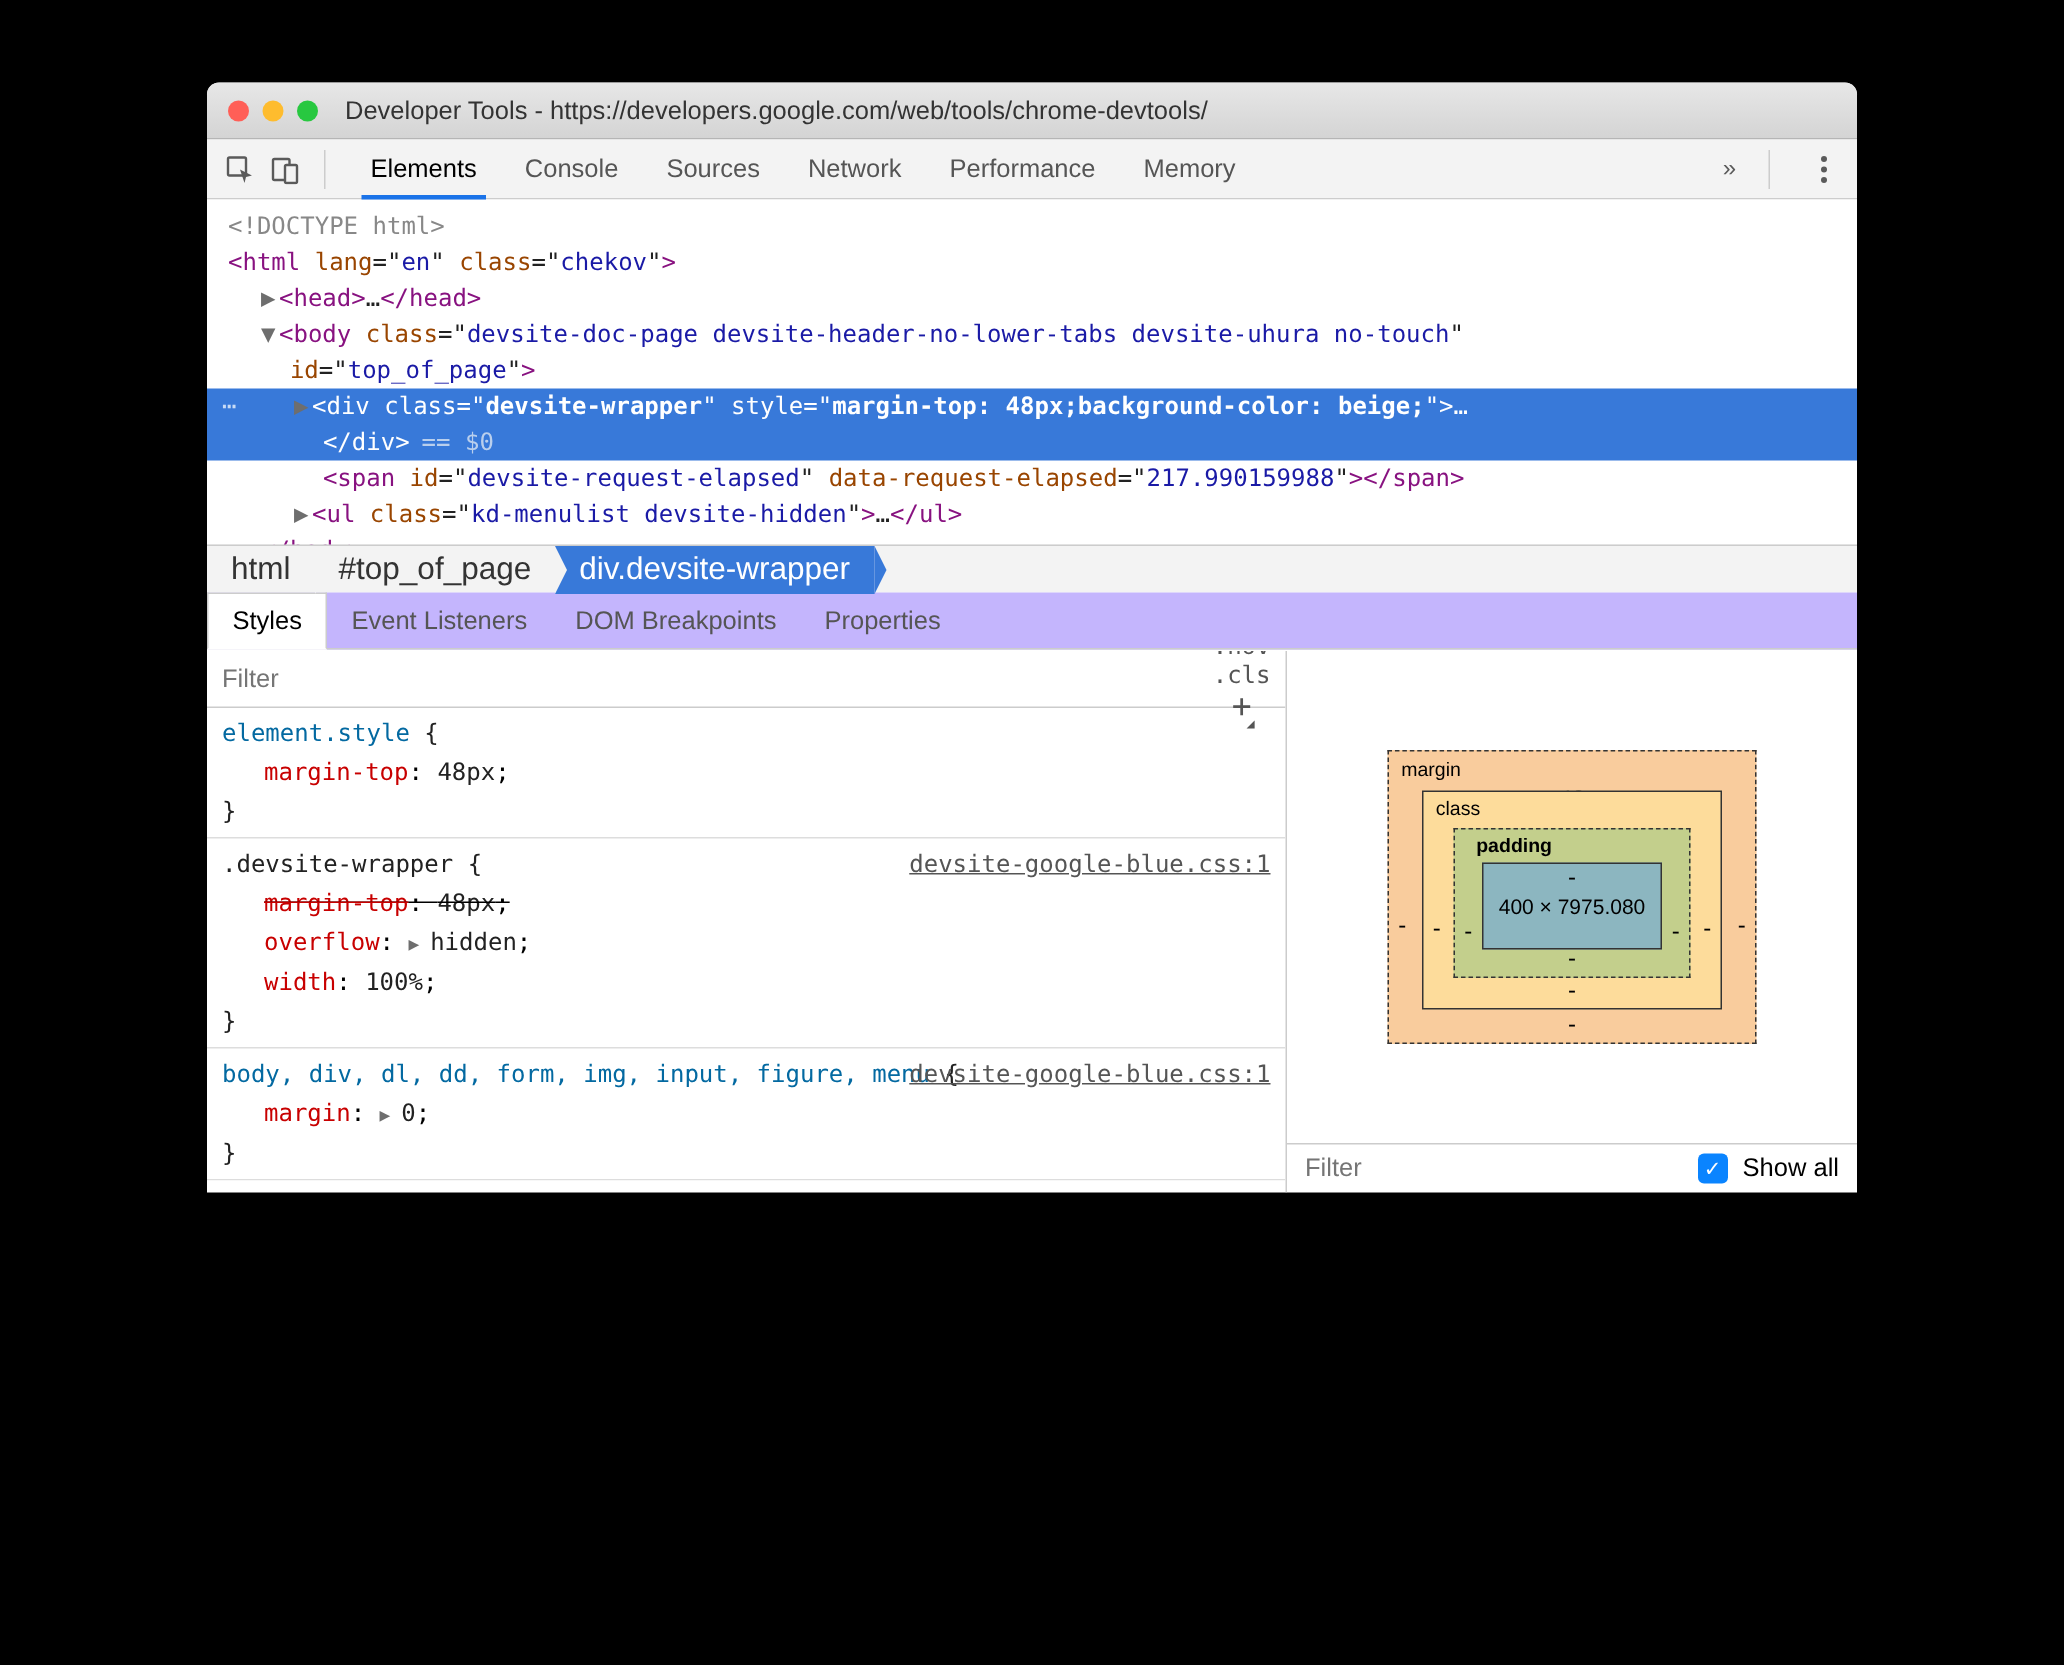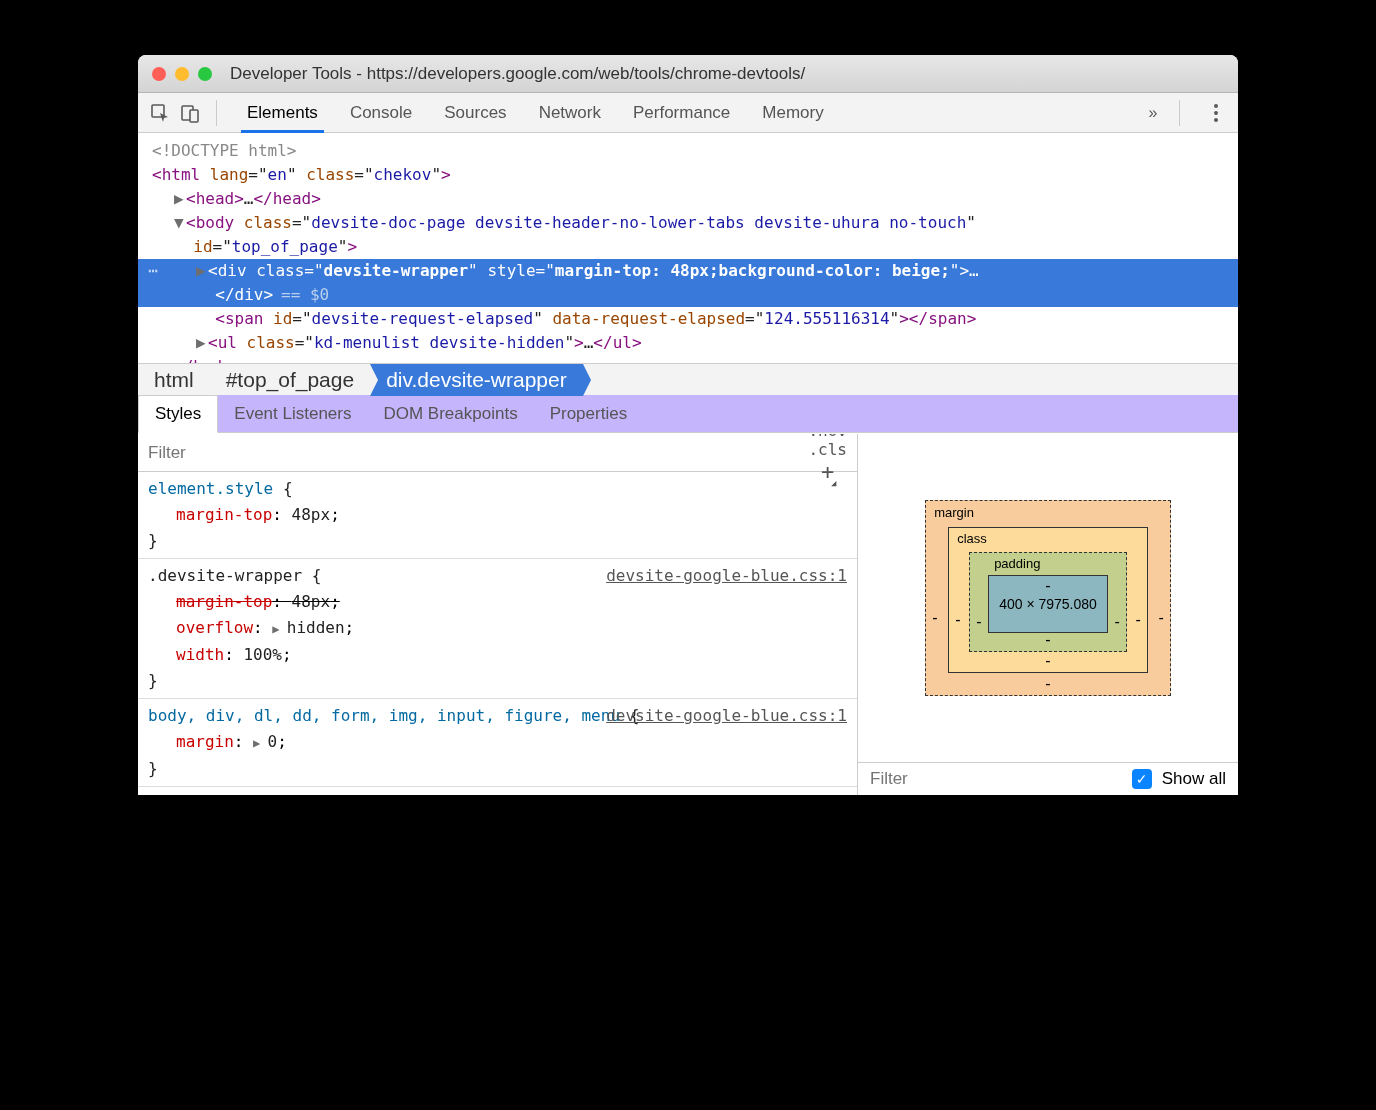--- a/index.html
+++ b/index.html
@@ -240,21 +240,21 @@
   padding: 24px 20px 20px 20px;
   position: relative;
 }
 .bm-border .lbl { position: absolute; top: 3px; left: 8px; font-size: 13px; }
 .bm-padding {
   background: #c3cf8c;
   border: 1px dashed #333;
   padding: 22px 18px 18px 18px;
   position: relative;
 }
-.bm-padding .lbl { position: absolute; top: 3px; left: 24px; font-size: 13px; }
+.bm-padding .lbl { position: absolute; top: 3px; left: 14px; font-size: 13px; font-weight: bold; }
 .bm-content {
   background: #8cb6c0;
   border: 1px solid #333;
   padding: 20px 10px;
   font-size: 14px;
   text-align: center;
 }
 .bm-num { position: absolute; font-size: 16px; margin-top: 20px; }
 .bm-num.top { top: 4px; left: 50%; transform: translateX(-50%); }
 .bm-num.bottom { bottom: 2px; left: 50%; transform: translateX(-50%); }
@@ -331,21 +331,21 @@
 
   <div class="dom-panel">
     <div class="dom-line indent1"><span class="gray">&lt;!DOCTYPE html&gt;</span></div>
     <div class="dom-line indent1"><span class="tag">&lt;html</span> <span class="attr-name">lang</span>="<span class="attr-val">en</span>" <span class="attr-name">class</span>="<span class="attr-val">chekov</span>"<span class="tag">&gt;</span></div>
     <div class="dom-line indent2"><span class="tri">▶</span><span class="tag">&lt;head&gt;</span>…<span class="tag">&lt;/head&gt;</span></div>
     <div class="dom-line indent2"><span class="tri">▼</span><span class="tag">&lt;body</span> <span class="attr-name">class</span>="<span class="attr-val">devsite-doc-page devsite-header-no-lower-tabs devsite-uhura no-touch</span>"<br>&nbsp;&nbsp;<span class="attr-name">id</span>="<span class="attr-val">top_of_page</span>"<span class="tag">&gt;</span></div>
     <div class="dom-line selected">
       <span class="ellipsis-left">⋯</span>
       <span class="inner"><span class="tri">▶</span><span class="tag">&lt;div</span> <span class="attr-name">class</span>="<span class="attr-val bold">devsite-wrapper</span>" <span class="attr-name">style</span>="<span class="attr-val bold">margin-top: 48px;background-color: beige;</span>"<span class="tag">&gt;</span>…<br>&nbsp;&nbsp;<span class="tag">&lt;/div&gt;</span><span class="dollar0">== $0</span></span>
     </div>
-    <div class="dom-line indent3">&nbsp;&nbsp;<span class="tag">&lt;span</span> <span class="attr-name">id</span>="<span class="attr-val">devsite-request-elapsed</span>" <span class="attr-name">data-request-elapsed</span>="<span class="attr-val">124.555116314</span>"<span class="tag">&gt;&lt;/span&gt;</span></div>
+    <div class="dom-line indent3">&nbsp;&nbsp;<span class="tag">&lt;span</span> <span class="attr-name">id</span>="<span class="attr-val">devsite-request-elapsed</span>" <span class="attr-name">data-request-elapsed</span>="<span class="attr-val">217.990159988</span>"<span class="tag">&gt;&lt;/span&gt;</span></div>
     <div class="dom-line indent3"><span class="tri">▶</span><span class="tag">&lt;ul</span> <span class="attr-name">class</span>="<span class="attr-val">kd-menulist devsite-hidden</span>"<span class="tag">&gt;</span>…<span class="tag">&lt;/ul&gt;</span></div>
     <div class="dom-line indent2"><span class="tag">&lt;/body&gt;</span></div>
   </div>
 
   <div class="breadcrumbs" id="breadcrumbs">
       <div class="crumb">html</div>
       <div class="crumb">#top_of_page</div>
       <div class="crumb active">div.devsite-wrapper</div>
     </div>
 

